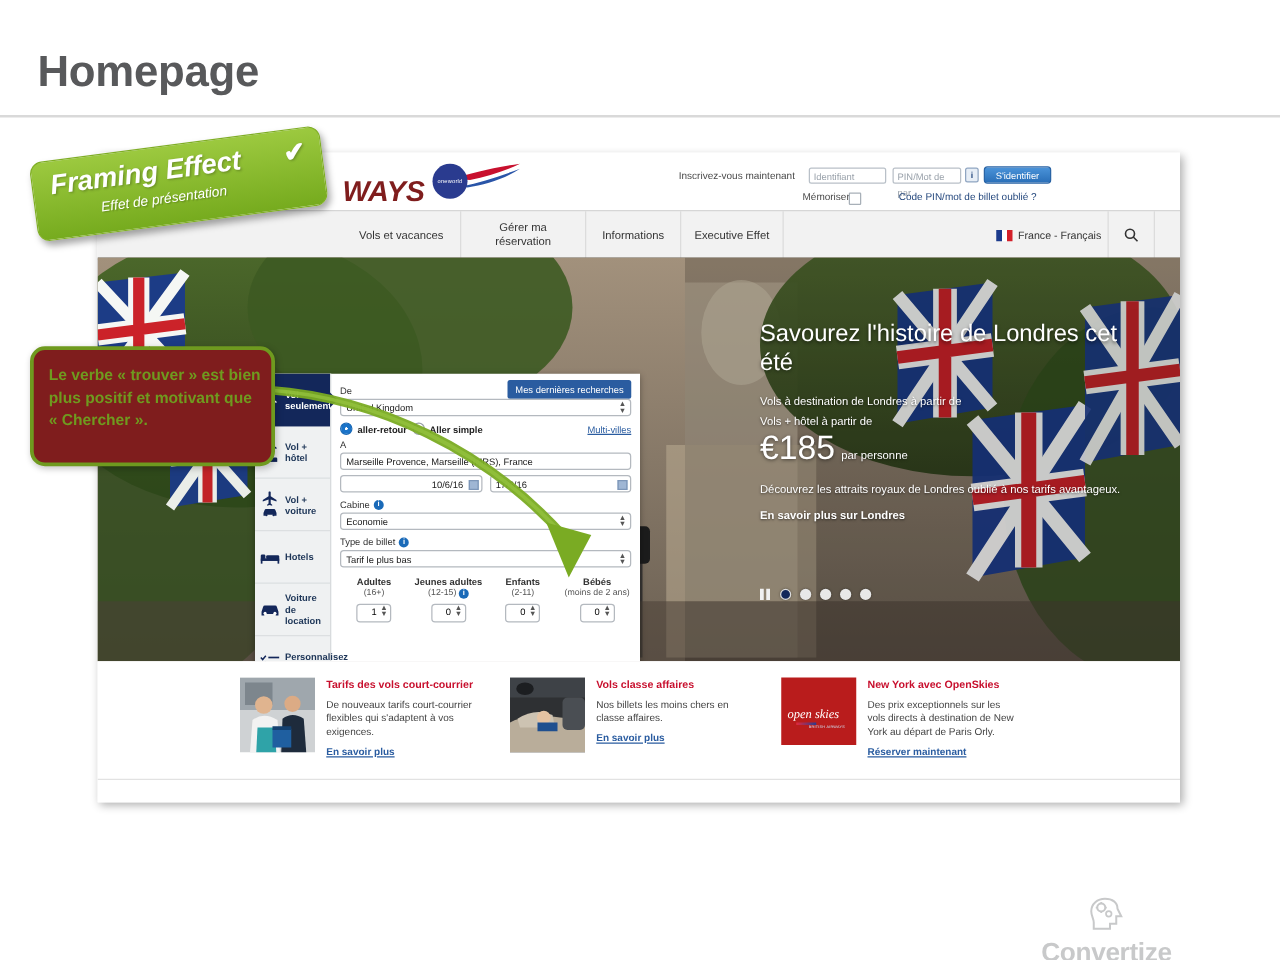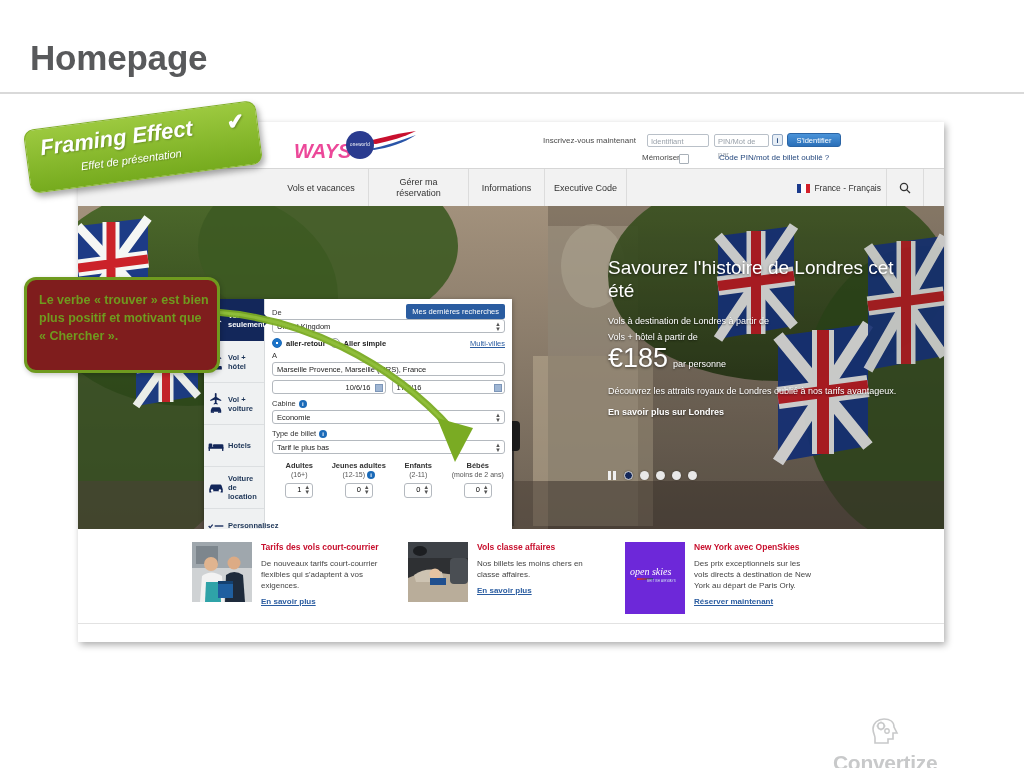--- a/index.html
+++ b/index.html
@@ -16,22 +16,22 @@
 
   
   #screenshot{
     position:absolute;left:78px;top:122px;width:866px;height:520px;
     background:#ffffff;box-shadow:2px 3px 7px rgba(0,0,0,.32);overflow:hidden;
   }
   
   #ba-topbar{position:absolute;left:0;top:0;width:866px;height:46px;background:#fff;}
   #ba-logo{position:absolute;left:196px;top:4px;width:140px;height:38px;}
   #ba-logo .ways{
-    position:absolute;left:0;top:14px;font-size:20px;font-weight:bold;color:#ec4899;
-    font-style:italic;letter-spacing:0px;margin-left:20px;
+    position:absolute;left:0;top:14px;font-size:23px;font-weight:bold;color:#7f1d1d;
+    font-style:italic;letter-spacing:0px;
   }
   #ba-logo .speedmarque{
     position:absolute;left:86px;top:4px;width:58px;height:22px;
   }
   #oneworld{
     position:absolute;left:268px;top:9px;width:28px;height:28px;border-radius:50%;
     background:#2a3b8f;
   }
   #oneworld span{
     display:block;text-align:center;color:#fff;font-size:4.5px;line-height:28px;
@@ -166,21 +166,21 @@
   .promo{position:absolute;top:13px;display:flex;gap:9px;}
   .promo-img{width:60px;height:60px;flex:0 0 60px;}
   .promo-txt{width:118px;}
   .promo-h{font-size:8.5px;font-weight:bold;color:#c8102e;line-height:11px;}
   .promo-p{font-size:8px;color:#444;line-height:11px;margin-top:5px;}
   .promo-a{font-size:8px;color:#2a5ca0;text-decoration:underline;font-weight:bold;margin-top:6px;display:block;}
   #promo-0{left:114px;}
   #promo-1{left:330px;}
   #promo-2{left:547px;}
   #openskies-logo{
-    width:60px;height:72px;background:#6d28d9;position:relative;
+    width:60px;height:54px;background:#b91c1c;position:relative;
   }
   #openskies-logo .os-word{
     position:absolute;left:5px;top:24px;color:#fff;font-size:10px;font-style:italic;
     font-family:"Liberation Serif",serif;
   }
   #openskies-logo .os-sub{
     position:absolute;left:22px;top:37px;color:#cfe0f0;font-size:3px;letter-spacing:.2px;
   }
   #openskies-logo .os-bar{position:absolute;left:12px;top:36px;width:16px;height:2px;
     background:linear-gradient(to right,#e1283c,#2a3b8f);}
@@ -243,21 +243,21 @@
     </div>
     <div id="oneworld">
         <span>oneworld</span>
       </div>
   </div>
 
   <div id="ba-nav">
     <div class="nav-item" style="left:196px;width:95px;">Vols et vacances</div>
     <div class="nav-item" style="left:291px;width:100px;">Gérer ma réservation</div>
     <div class="nav-item" style="left:391px;width:76px;">Informations</div>
-    <div class="nav-item" style="left:467px;width:82px;">Executive Code</div>
+    <div class="nav-item" style="left:467px;width:82px;">Executive Effet</div>
     <div id="nav-lang">
       <span class="flag-fr"></span>
       <span>France - Français</span>
     </div>
     <div id="nav-search">
       <svg width="12" height="12" viewBox="0 0 12 12">
         <circle cx="5" cy="5" r="3.6" fill="none" stroke="#333" stroke-width="1.3"></circle>
         <line x1="7.6" y1="7.6" x2="11" y2="11" stroke="#333" stroke-width="1.3"></line>
       </svg>
     </div>

